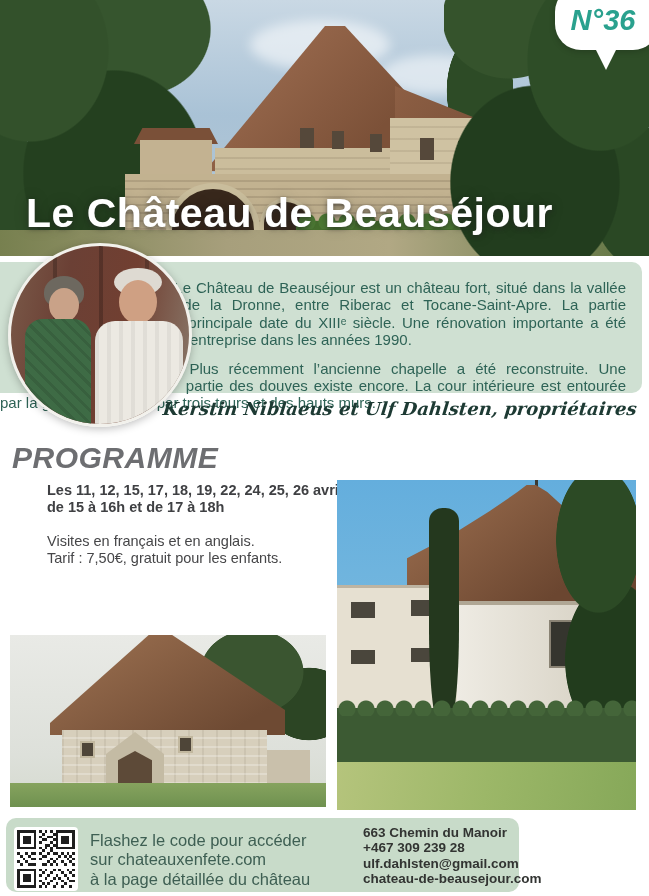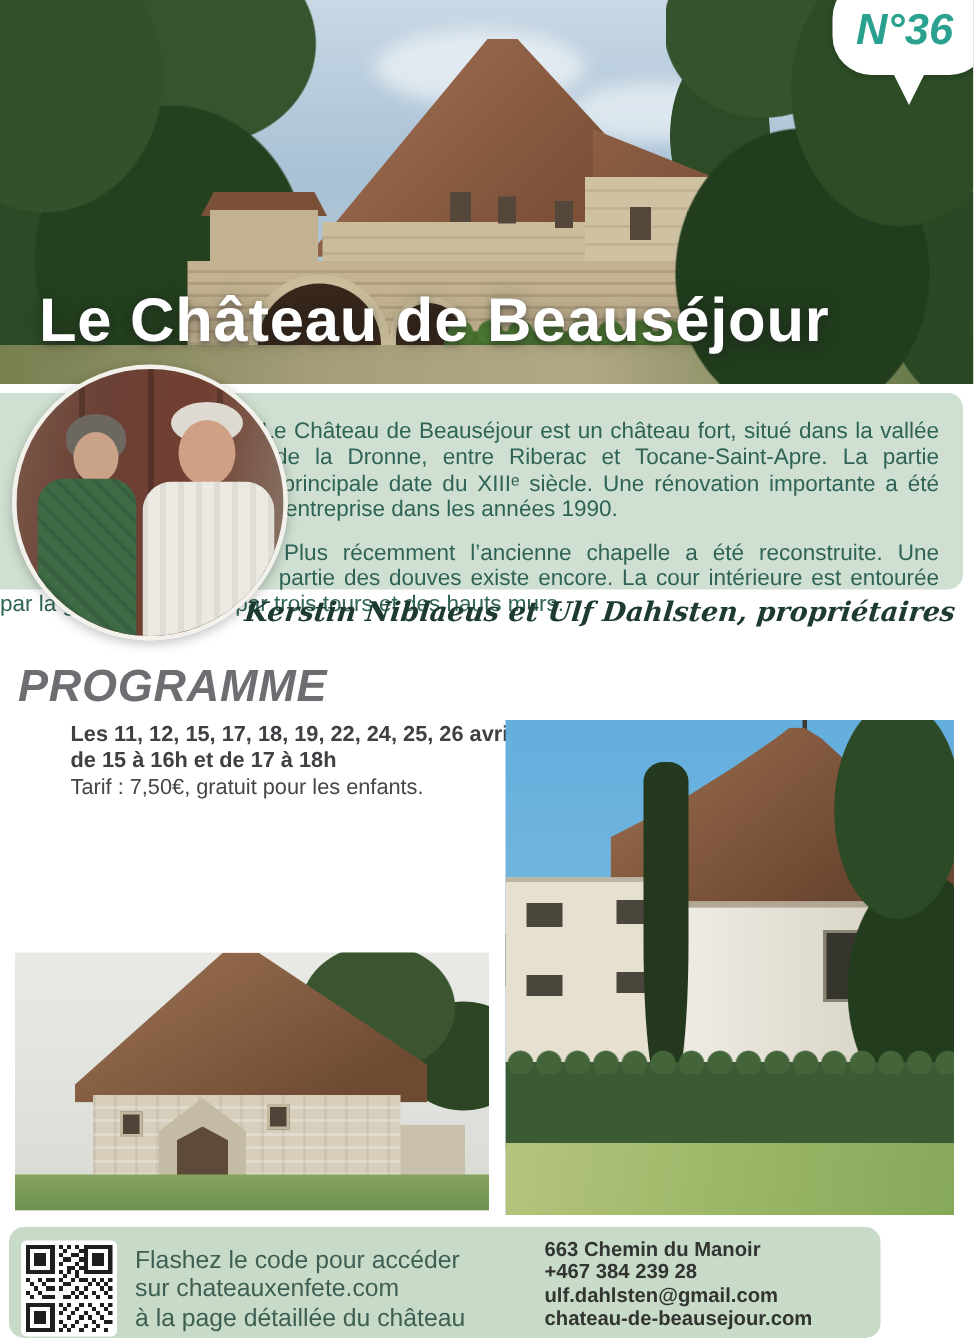--- a/index.html
+++ b/index.html
@@ -139,21 +139,21 @@
       repeating-linear-gradient(90deg,rgba(120,110,90,.12) 0 2px,transparent 2px 14px);}
   .c-arch{left:96px;top:97px;width:58px;height:61px;
     clip-path:polygon(50% 0,100% 36%,100% 100%,0 100%,0 36%);background:#c4bba4;}
   .c-door{left:108px;top:116px;width:34px;height:42px;
     clip-path:polygon(50% 0,100% 22%,100% 100%,0 100%,0 22%);background:#5d4a38;}
   .c-win{position:absolute;background:#4e4538;border:2px solid #c2b89f;}
   .c-grass{left:0;top:148px;width:316px;height:24px;
     background:linear-gradient(180deg,#86a35e,#6f9150);}
 
   
-  .footer{left:6px;top:818px;width:581px;height:74px;background:#c8dbc9;border-radius:10px;}
+  .footer{left:6px;top:818px;width:513px;height:74px;background:#c8dbc9;border-radius:10px;}
   .qr-box{left:8px;top:9px;width:64px;height:64px;background:#ffffff;border-radius:4px;
     display:flex;align-items:center;justify-content:center;}
   .flash{left:84px;top:13px;width:265px;font-size:16.5px;line-height:1.18;color:#3e5f53;}
   .contact{left:357px;top:7px;width:270px;font-size:13.5px;font-weight:bold;line-height:1.14;color:#323432;}
 </style>
 </head>
 <body>
 
 <div class="page">
 
@@ -198,20 +198,21 @@
     <div class="p-part pm-hair"></div>
     <div class="p-part pm-head"></div>
     <div class="p-part pm-body"></div>
   </div>
 
   <div class="abs caption">Kerstin Niblaeus et Ulf Dahlsten, propriétaires</div>
 
   <h2 class="abs prog-head">PROGRAMME</h2>
   <div class="abs prog">
     <p class="dates">Les 11, 12, 15, 17, 18, 19, 22, 24, 25, 26 avril de 15 à 16h et de 17 à 18h</p>
+    <p class="lang">Visites en français et en anglais.</p>
     <p class="tarif">Tarif : 7,50€, gratuit pour les enfants.</p>
   </div>
 
   <div class="photo photo-right">
     <div class="abs t-trees"></div>
     <div class="abs t-finial"></div>
     <div class="abs t-chimney"></div>
     <div class="abs t-roof"></div>
     <div class="abs t-body"></div>
     <div class="abs t-window"></div>
@@ -254,19 +255,19 @@
         <path fill="#1e1e1e" d="M8 0h1v1H8zM10 0h1v1h-1zM12 0h1v1h-1zM9 1h1v1H9zM13 1h1v1h-1zM8 2h1v1H8zM11 2h2v1h-2zM9 3h2v1H9zM13 3h1v1h-1zM8 4h1v1H8zM12 4h1v1h-1zM10 5h2v1h-2zM13 5h1v1h-1zM8 6h1v1H8zM10 6h1v1h-1zM12 6h1v1h-1zM9 7h1v1H9zM12 7h1v1h-1zM0 8h1v1H0zM3 8h1v1H3zM5 8h2v1H5zM8 8h1v1H8zM11 8h1v1h-1zM13 8h2v1h-2zM16 8h1v1h-1zM18 8h1v1h-1zM20 8h1v1h-1zM1 9h1v1H1zM4 9h1v1H4zM9 9h2v1H9zM15 9h1v1h-1zM17 9h1v1h-1zM19 9h1v1h-1zM2 10h1v1H2zM5 10h2v1H5zM8 10h1v1H8zM12 10h1v1h-1zM14 10h1v1h-1zM18 10h1v1h-1zM20 10h1v1h-1zM0 11h1v1H0zM3 11h1v1H3zM11 11h1v1h-1zM13 11h1v1h-1zM16 11h1v1h-1zM19 11h1v1h-1zM1 12h1v1H1zM4 12h2v1H4zM6 12h1v1H6zM9 12h2v1H9zM12 12h1v1h-1zM14 12h1v1h-1zM17 12h1v1h-1zM20 12h1v1h-1zM8 14h1v1H8zM10 14h1v1h-1zM13 14h1v1h-1zM15 14h1v1h-1zM18 14h1v1h-1zM20 14h1v1h-1zM9 15h1v1H9zM12 15h1v1h-1zM16 15h1v1h-1zM19 15h1v1h-1zM8 16h1v1H8zM11 16h1v1h-1zM14 16h1v1h-1zM17 16h1v1h-1zM20 16h1v1h-1zM10 17h1v1h-1zM13 17h1v1h-1zM15 17h1v1h-1zM18 17h1v1h-1zM8 18h1v1H8zM12 18h1v1h-1zM16 18h1v1h-1zM19 18h2v1h-2zM9 19h1v1H9zM11 19h1v1h-1zM14 19h1v1h-1zM17 19h1v1h-1zM8 20h1v1H8zM10 20h1v1h-1zM13 20h1v1h-1zM16 20h1v1h-1zM19 20h1v1h-1z"></path>
       </svg>
     </div>
     <div class="abs flash">
       <div>Flashez le code pour accéder</div>
       <div>sur chateauxenfete.com</div>
       <div>à la page détaillée du château</div>
     </div>
     <div class="abs contact">
       <div>663 Chemin du Manoir</div>
-      <div>+467 384 239 28</div>
+      <div>+467 309 239 28</div>
       <div>ulf.dahlsten@gmail.com</div>
       <div>chateau-de-beausejour.com</div>
     </div>
   </div>
 
 </div>
 
 </body></html>

